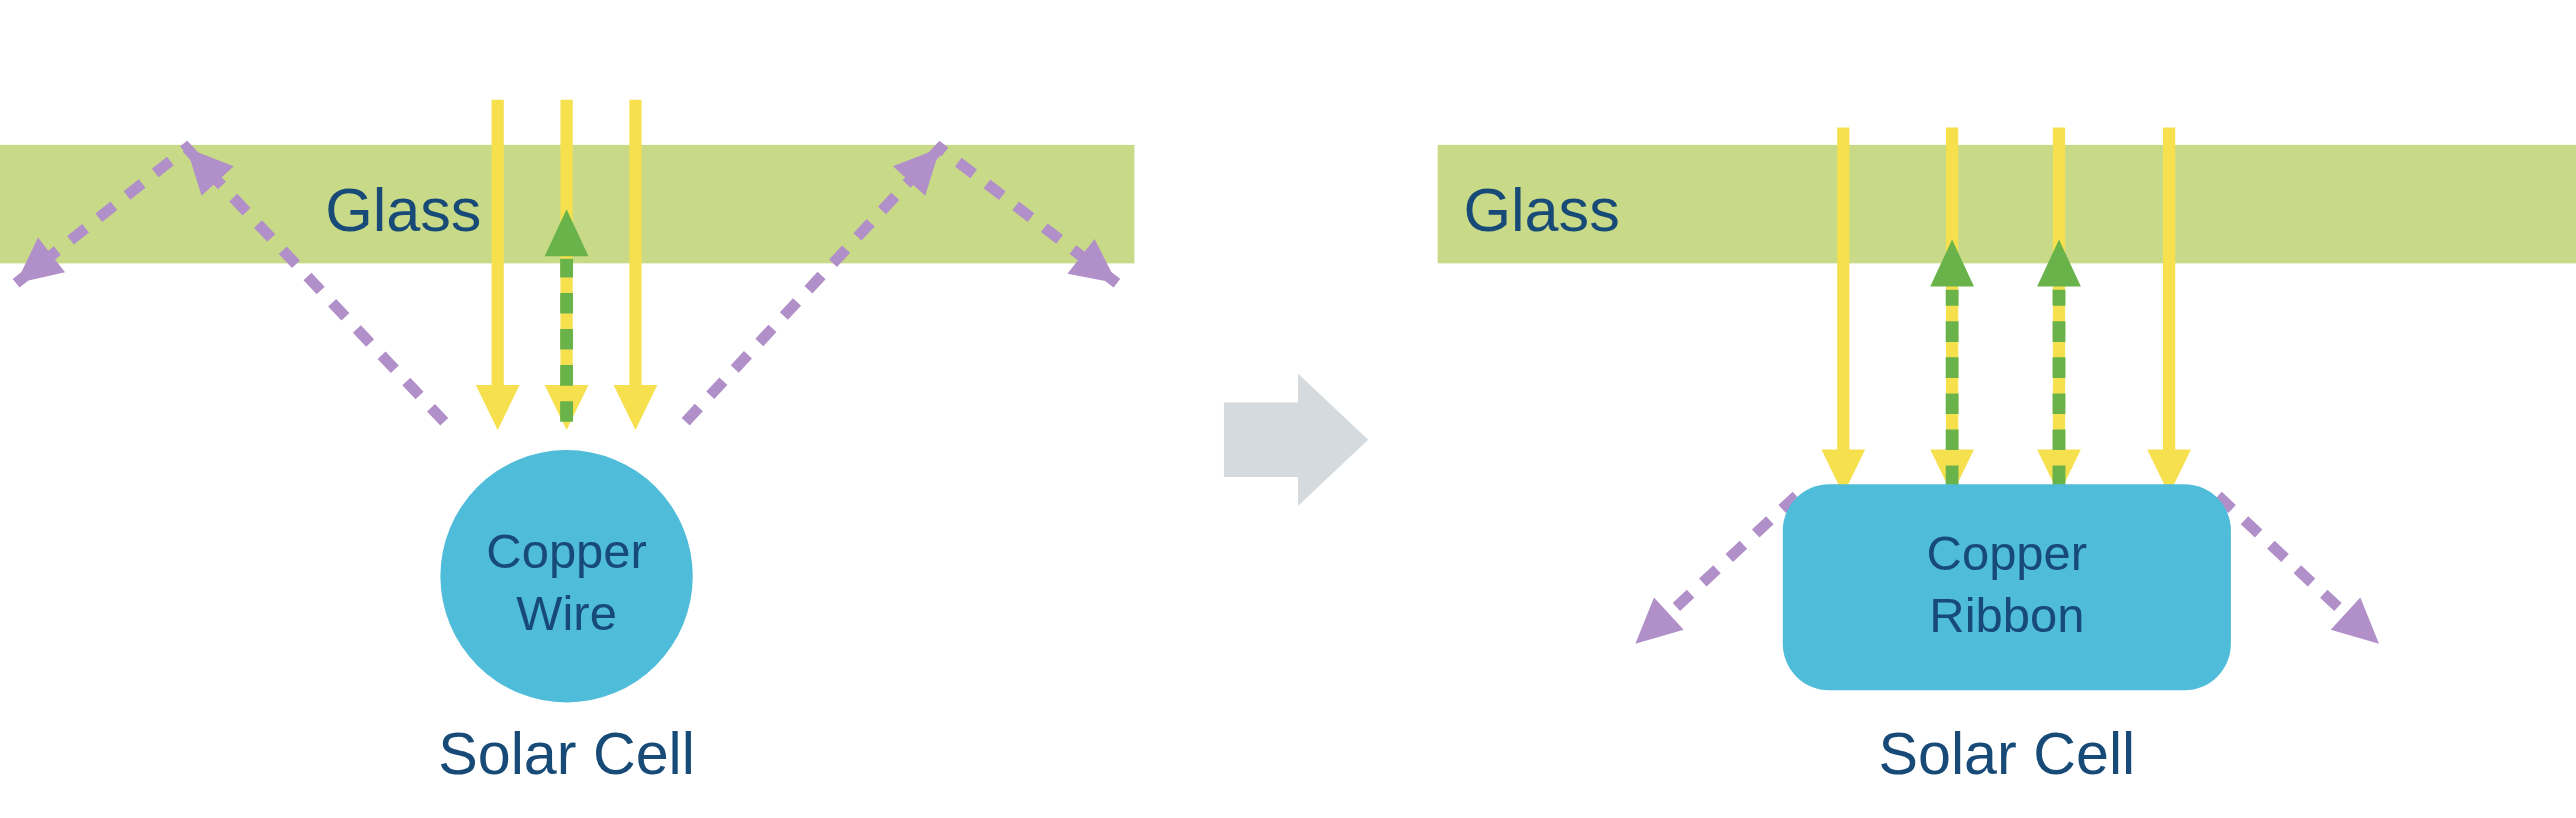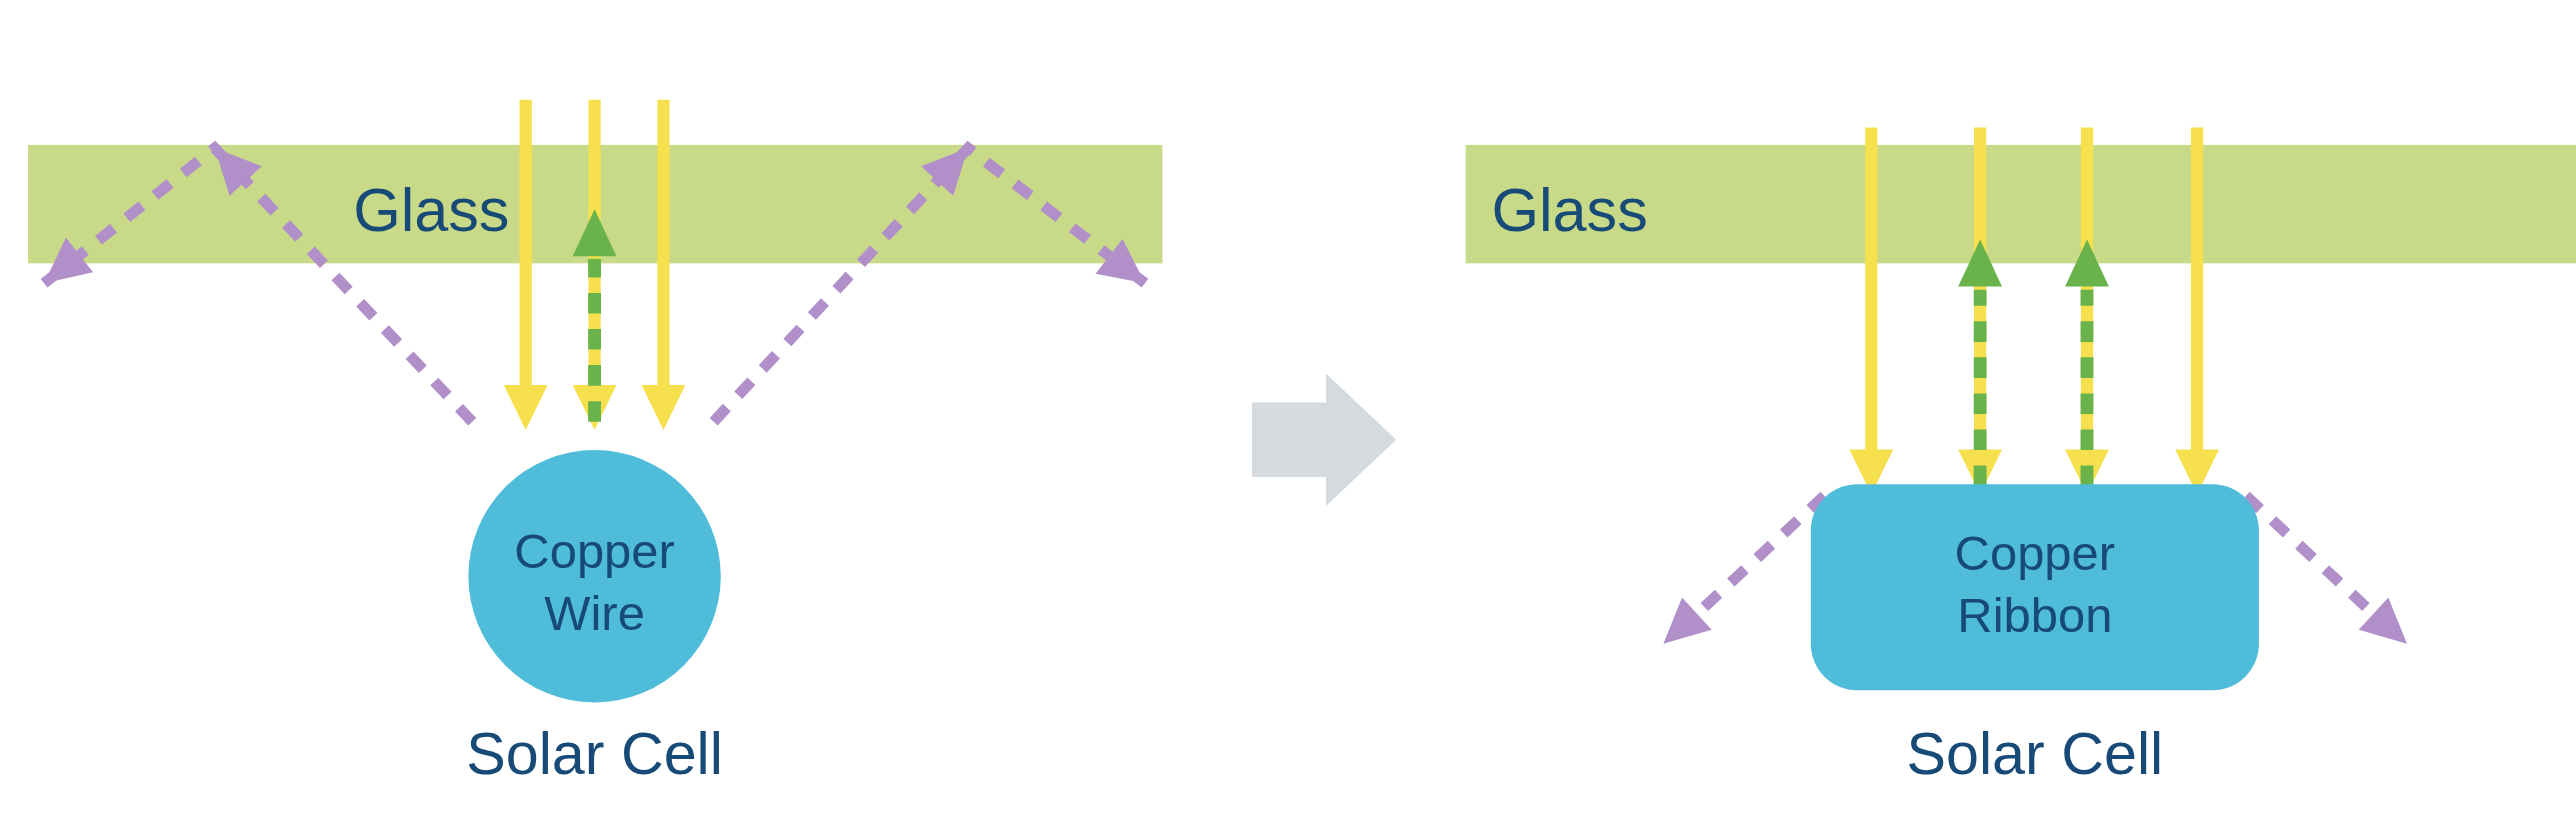--- a/index.html
+++ b/index.html
@@ -1,17 +1,17 @@
 <!DOCTYPE html>
 <html style="font-size:10.3px"><head>
 <meta charset="utf-8">
 <style>
   html,body{margin:0;padding:0;background:#ffffff;}
   .stage{position:relative;width:2383px;height:819px;background:#ffffff;
-         font-family:"Liberation Sans", sans-serif;padding-left:28px;}
+         font-family:"Liberation Sans", sans-serif;}
   svg{display:block;}
   text{fill:#174a77;}
   .lbl-glass{font-size:95px;}
   .lbl-conductor{font-size:76px;text-anchor:middle;}
   .lbl-cell{font-size:92px;text-anchor:middle;}
   .yellow-line{stroke:#f6e04e;stroke-width:19;fill:none;}
   .yellow-head{fill:#f6e04e;stroke:none;}
   .green-line{stroke:#69b34a;stroke-width:20;fill:none;stroke-dasharray:32 24;}
   .green-head{fill:#69b34a;stroke:none;}
   .purple-line{stroke:#b18fc9;stroke-width:17;fill:none;stroke-dasharray:30 26;}

